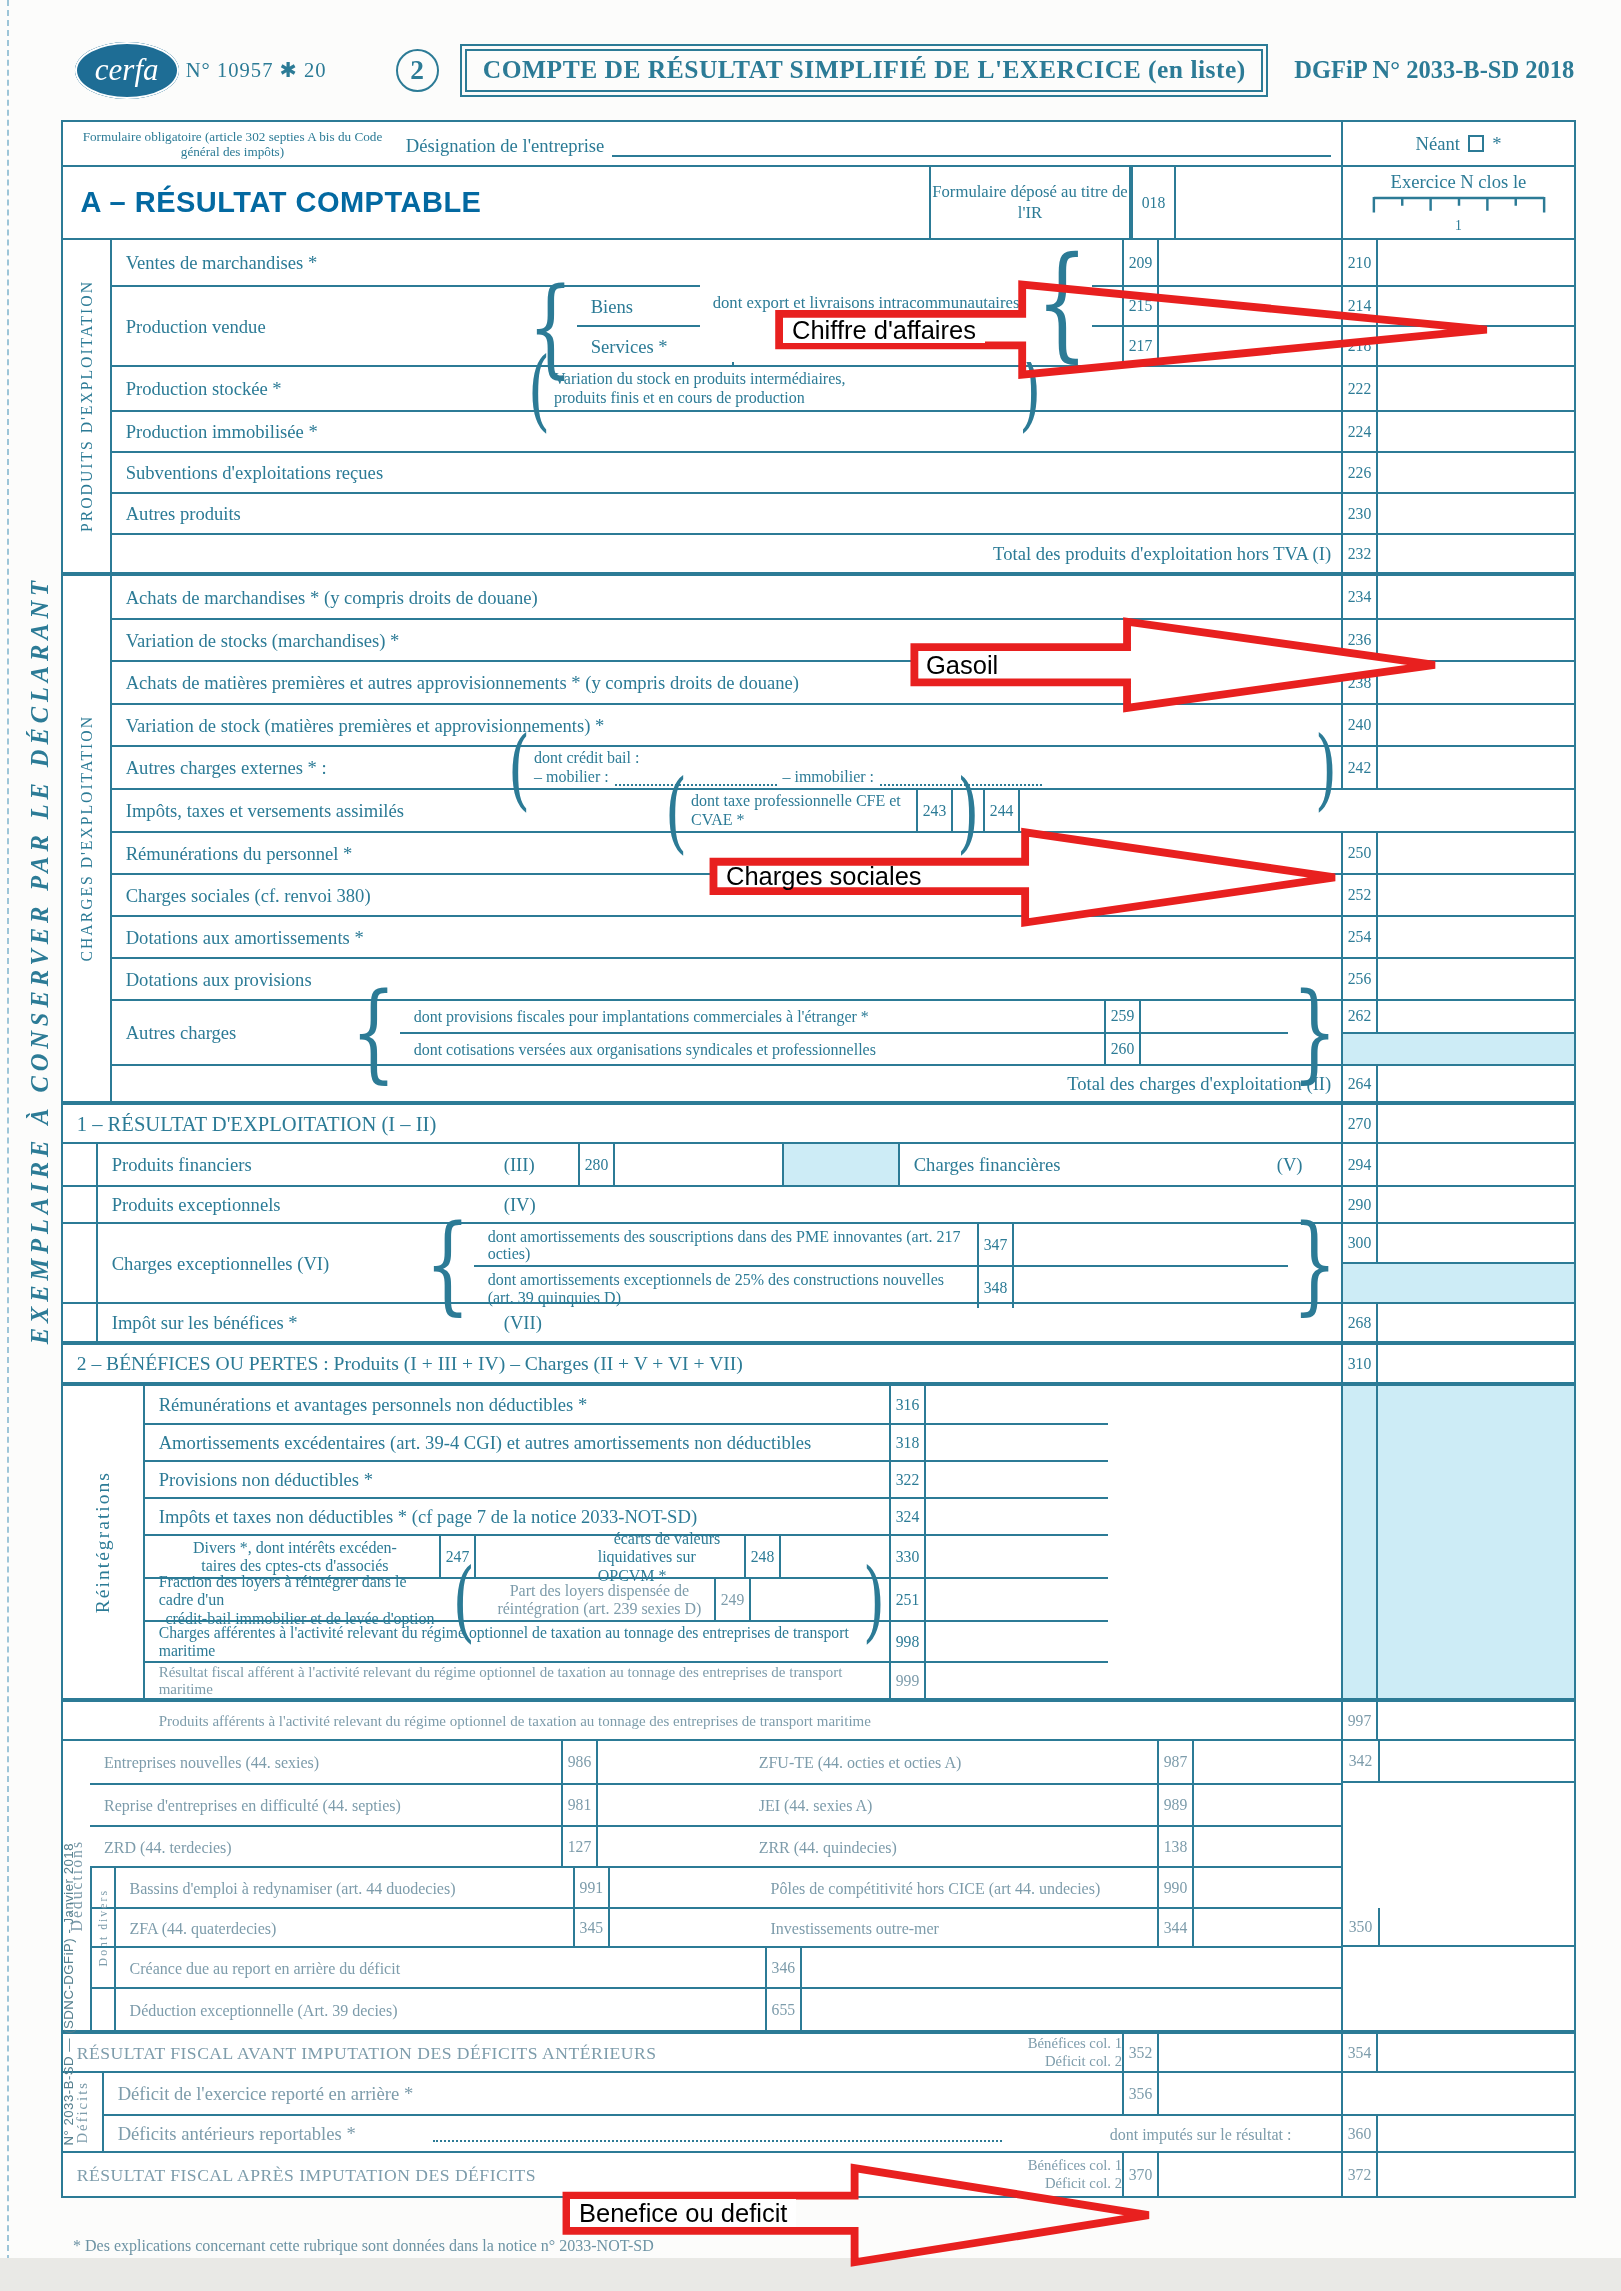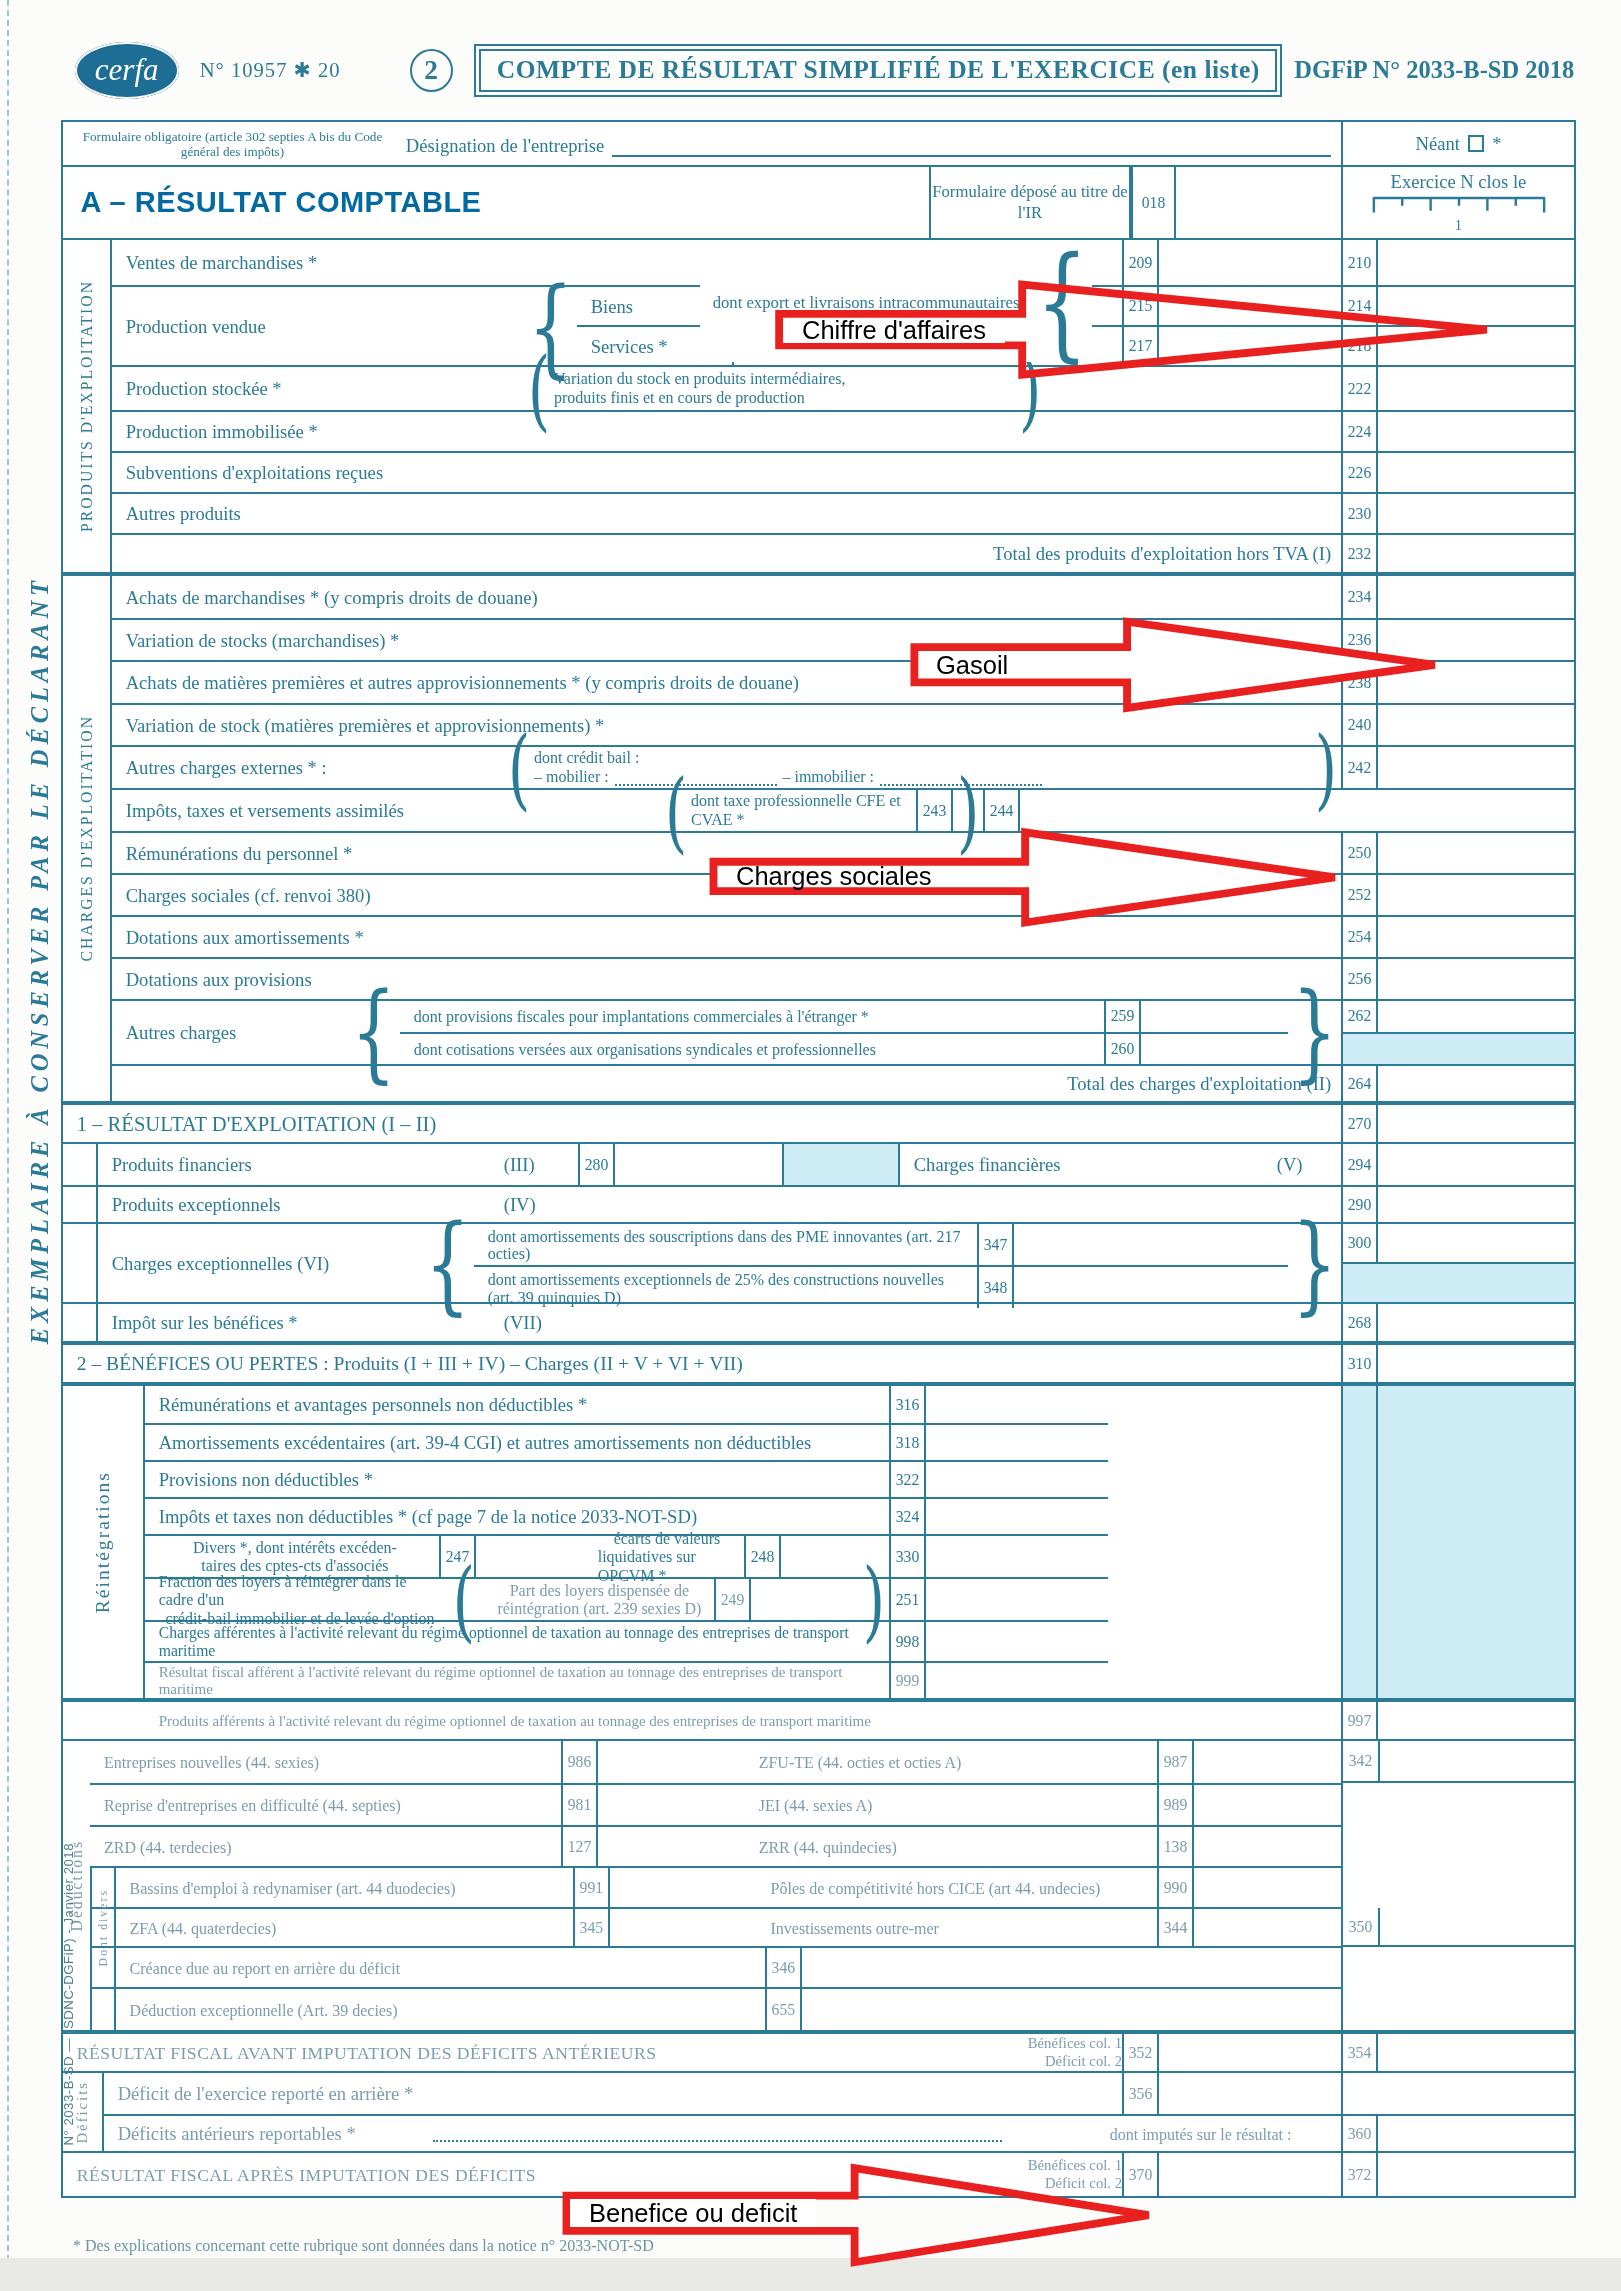--- a/index.html
+++ b/index.html
@@ -10,21 +10,21 @@
 html,body{width:1621px;height:2292px;overflow:hidden;background:#fbfbfa;
   font-family:"Liberation Serif",serif;color:var(--ink);}
 .page{position:absolute;inset:0;background:#fcfcfb;}
 .punch{position:absolute;left:6.9px;top:0;bottom:0;width:0;border-left:2.9px dashed #8dbcd2;opacity:.85}
 
 
 .hdr{position:absolute;left:61px;top:27.4px;width:1529px;height:86px;display:flex;align-items:center}
 .cerfa{width:104px;height:57px;border-radius:50%;background:#1e6d95;color:#fff;
   display:flex;align-items:center;justify-content:center;font-style:italic;font-size:31px;
   box-shadow:inset 0 0 0 2px #fff, inset 0 0 0 3.9px #1e6d95;margin-left:13.7px}
-.formno{font-size:20.6px;margin-left:21px;letter-spacing:1px}
+.formno{font-size:20.6px;margin-left:7px;letter-spacing:1px}
 .badge{width:43px;height:43px;border:2.9px solid var(--ink);border-radius:50%;margin-left:69px;
   display:flex;align-items:center;justify-content:center;font-size:27.4px;font-weight:bold}
 .titlebox{margin-left:21.6px;border:2px solid var(--ink);padding:2.9px}
 .titlebox .in{border:2px solid var(--ink);padding:4.9px 15.7px;font-size:25.5px;font-weight:bold;letter-spacing:0.5px}
 .dgfip{margin-left:auto;margin-right:15.7px;font-size:24.5px;font-weight:bold}
 
 
 .form{position:absolute;left:61px;top:120px;width:1515px;border:2.9px solid var(--ink);background:#fff}
 .row{display:flex;align-items:stretch;border-top:2px solid var(--ink);position:relative}
 .nt{border-top:0!important}
@@ -96,21 +96,21 @@
   font-size:24.5px;letter-spacing:4.9px;white-space:nowrap}
 .refv{position:absolute;left:61px;top:1759px;height:470px;display:flex;align-items:center;z-index:3}
 .refv span{writing-mode:vertical-rl;transform:rotate(180deg);font-family:"Liberation Sans",sans-serif;
   font-size:13.2px;color:#56808f;white-space:nowrap;letter-spacing:0.5px}
 .foot{position:absolute;left:73px;top:2237px;font-size:16px;color:#6d93a4}
 .grayband{position:absolute;left:0;right:0;top:2258px;height:33px;background:#e9e9e6}
 
 
 .annsvg{position:absolute;left:0;top:0;width:1621px;height:2292px;pointer-events:none;z-index:5}
 .annlab{position:absolute;z-index:6;font-family:"Liberation Sans",sans-serif;color:#000;
-  font-size:25.5px;display:flex;align-items:center;padding:0 19px;white-space:nowrap}
+  font-size:25.5px;display:flex;align-items:center;padding:0 9px;white-space:nowrap}
 .wbg{background:#fff}
 
 
 .l2{display:flex;flex-direction:column;justify-content:center;line-height:1.15}
 </style>
 </head>
 <body>
 
 <div class="page">
   <div class="punch"></div>

